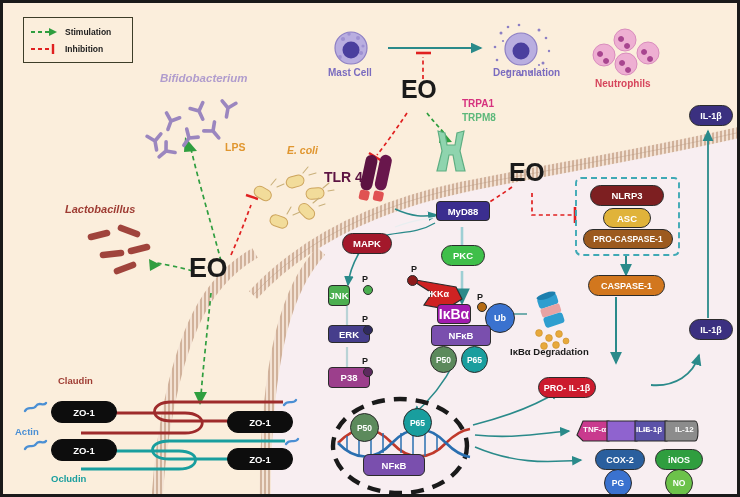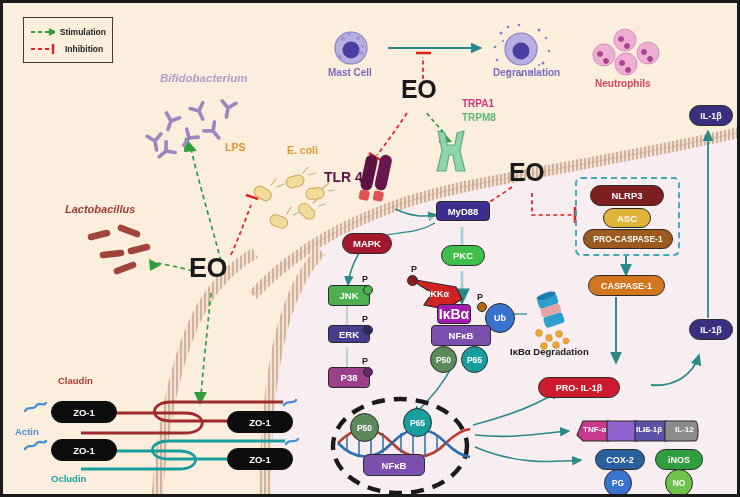--- a/index.html
+++ b/index.html
@@ -12,21 +12,21 @@
   svg.layer{position:absolute;left:0;top:0;width:740px;height:497px;overflow:visible;}
   .lbl{position:absolute;white-space:nowrap;font-weight:bold;line-height:1;}
   
   .pill{position:absolute;display:flex;align-items:center;justify-content:center;
     color:#fff;font-weight:bold;border:1.3px solid #2b2b2b;box-sizing:border-box;
     text-align:center;white-space:nowrap;}
   .rnd{border-radius:999px;}
   .sq{border-radius:4px;}
   .circ{border-radius:50%;}
   .legend{
-    position:absolute;left:20px;top:14px;width:90px;height:46px;
+    position:absolute;left:20px;top:14px;width:110px;height:46px;
     background:#fbeedc;border:1.6px solid #3d3d28;box-sizing:border-box;
     padding:5px 6px;display:flex;flex-direction:column;justify-content:space-around;
   }
   .legrow{display:flex;align-items:center;gap:5px;height:16px;}
   .legtxt{font-size:8.5px;font-weight:bold;color:#1c1c1c;}
   .eo{position:absolute;font-weight:bold;color:#1a1a1a;letter-spacing:-0.5px;}
 </style>
 </head>
 <body>
 
@@ -344,21 +344,21 @@
       <span class="legtxt">Inhibition</span>
     </div>
   </div>
 
   <div class="lbl" style="left:157px;top:70px;font-size:11.5px;font-style:italic;color:#b09ccd;">Bifidobacterium</div>
 
   <div class="lbl" style="left:62px;top:201px;font-size:11px;font-style:italic;color:#9e3b32;">Lactobacillus</div>
 
   <div class="lbl" style="left:222px;top:139px;font-size:10.5px;color:#e0962f;">LPS</div>
 
-  <div class="lbl" style="left:284px;top:142px;font-size:10.5px;color:#e0962f;">E. coli</div>
+  <div class="lbl" style="left:284px;top:142px;font-size:10.5px;font-style:italic;color:#e0962f;">E. coli</div>
 
   <div class="lbl" style="left:321px;top:167px;font-size:14px;color:#5c1342;">TLR 4</div>
 
   <div class="lbl" style="left:459px;top:96px;font-size:10px;color:#d6317e;">TRPA1</div>
   <div class="lbl" style="left:459px;top:110px;font-size:10px;color:#5cb87a;">TRPM8</div>
 
   <div class="lbl" style="left:325px;top:65px;font-size:10px;color:#7a6bbf;">Mast Cell</div>
   <div class="lbl" style="left:490px;top:65px;font-size:10px;color:#7a6bbf;">Degranulation</div>
   <div class="lbl" style="left:592px;top:76px;font-size:10px;color:#d6455c;">Neutrophils</div>
 
@@ -374,21 +374,21 @@
 
   <div class="pill rnd" style="left:48px;top:398px;width:66px;height:22px;background:#0d0d0d;border-color:#0d0d0d;font-size:9.5px;">ZO-1</div>
   <div class="pill rnd" style="left:48px;top:436px;width:66px;height:22px;background:#0d0d0d;border-color:#0d0d0d;font-size:9.5px;">ZO-1</div>
   <div class="pill rnd" style="left:224px;top:408px;width:66px;height:22px;background:#0d0d0d;border-color:#0d0d0d;font-size:9.5px;">ZO-1</div>
   <div class="pill rnd" style="left:224px;top:445px;width:66px;height:22px;background:#0d0d0d;border-color:#0d0d0d;font-size:9.5px;">ZO-1</div>
 
   <div class="pill sq" style="left:433px;top:198px;width:54px;height:20px;background:#3b2e8f;font-size:9.5px;">MyD88</div>
 
   <div class="pill rnd" style="left:339px;top:230px;width:50px;height:21px;background:#a3182b;font-size:9.5px;">MAPK</div>
 
-  <div class="pill sq" style="left:325px;top:282px;width:42px;height:21px;background:#4caf50;font-size:9.5px;">JNK</div>
+  <div class="pill sq" style="left:325px;top:282px;width:22px;height:21px;background:#4caf50;font-size:9.5px;">JNK</div>
   <div class="pill sq" style="left:325px;top:322px;width:42px;height:18px;background:#463e8c;font-size:9.5px;">ERK</div>
   <div class="pill sq" style="left:325px;top:364px;width:42px;height:21px;background:#9c3f8c;font-size:9.5px;">P38</div>
 
   <div class="pill rnd" style="left:438px;top:242px;width:44px;height:21px;background:#3fbf4a;font-size:9.5px;">PKC</div>
 
   <svg class="abs" style="left:403px;top:270px;" width="60" height="40">
     <path d="M4,6 L50,14 L56,26 L40,36 L18,32 L26,20 L4,6 Z" fill="#cf2222" stroke="#2b2b2b" stroke-width="1.2"></path>
   </svg>
   <div class="lbl" style="left:425px;top:287px;font-size:9px;color:#fff;">IKKα</div>
 
@@ -409,21 +409,21 @@
   <div class="abs" style="left:404px;top:272px;width:9px;height:9px;border-radius:50%;background:#8c1b1b;border:1.2px solid #2b2b2b;"></div>
   <div class="lbl" style="left:474px;top:290px;font-size:9px;color:#1a1a1a;">P</div>
   <div class="abs" style="left:474px;top:299px;width:8px;height:8px;border-radius:50%;background:#b56a12;border:1.2px solid #2b2b2b;"></div>
 
   <div class="pill rnd" style="left:587px;top:182px;width:74px;height:21px;background:#7d1f21;font-size:9.5px;">NLRP3</div>
   <div class="pill rnd" style="left:600px;top:205px;width:48px;height:20px;background:#e0b33a;font-size:9.5px;">ASC</div>
   <div class="pill rnd" style="left:580px;top:226px;width:90px;height:20px;background:#9c5a1e;font-size:8.5px;">PRO-CASPASE-1</div>
 
   <div class="pill rnd" style="left:585px;top:272px;width:77px;height:21px;background:#d2771e;font-size:9px;">CASPASE-1</div>
 
-  <div class="pill rnd" style="left:535px;top:374px;width:82px;height:21px;background:#cc1b2e;font-size:9px;">PRO- IL-1β</div>
+  <div class="pill rnd" style="left:535px;top:374px;width:58px;height:21px;background:#cc1b2e;font-size:9px;">PRO- IL-1β</div>
 
   <div class="pill rnd" style="left:686px;top:316px;width:44px;height:21px;background:#3b3080;font-size:9px;">IL-1β</div>
   <div class="pill rnd" style="left:686px;top:102px;width:44px;height:21px;background:#3b3080;font-size:9px;">IL-1β</div>
 
   <div class="pill circ" style="left:347px;top:410px;width:29px;height:29px;background:#5c8a5c;font-size:8.5px;">P50</div>
   <div class="pill circ" style="left:400px;top:405px;width:29px;height:29px;background:#199e9e;font-size:8.5px;">P65</div>
   <div class="pill sq" style="left:360px;top:451px;width:62px;height:22px;background:#7a4fae;font-size:9.5px;border-radius:6px;">NFκB</div>
 
   <svg class="abs" style="left:572px;top:414px;" width="126" height="26">
     <path d="M2,18 L8,4 L34,4 L34,24 L8,24 Z" fill="#c93a8e" stroke="#2b2b2b" stroke-width="1.1"></path>

